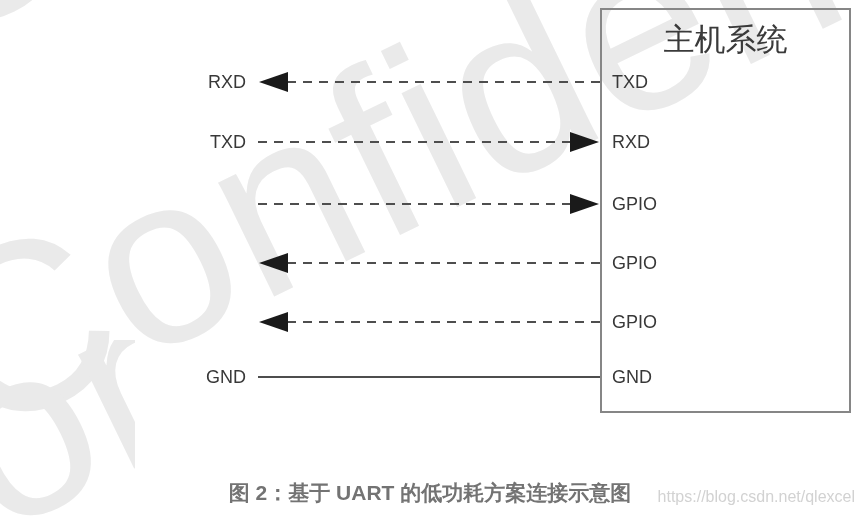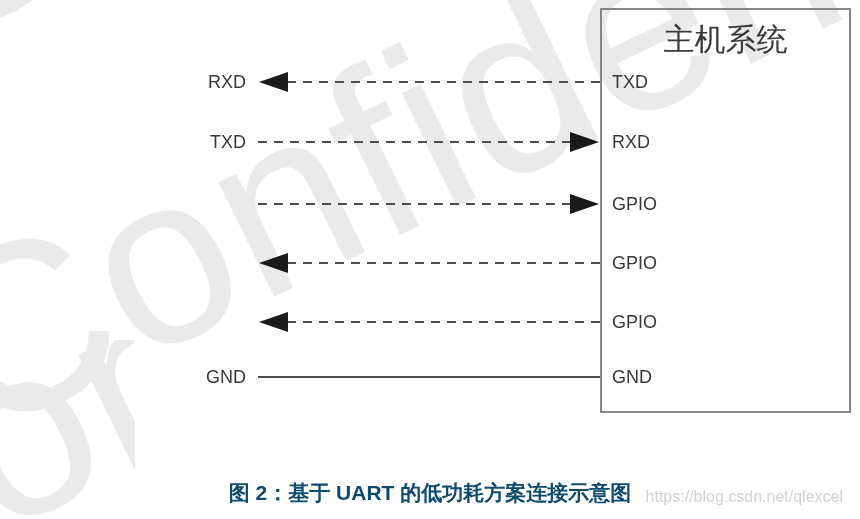--- a/index.html
+++ b/index.html
@@ -58,34 +58,34 @@
   }
   .pin-l { left: 40px;  width: 206px; text-align: right; }
   .pin-r { left: 612px; width: 200px; text-align: left; }
   .wires { z-index: 3; }
   .wires line { stroke: #4e4e4e; stroke-width: 2; }
   .wires line.dashed { stroke-dasharray: 9 7; }
   .wires polygon { fill: #1a1a1a; stroke: none; }
   .url-wm {
     position: absolute;
     top: 488px;
-    right: 17px;
+    right: 5px;
     font-size: 16px;
     color: #d2d2d2;
     z-index: 1;
     white-space: nowrap;
   }
   .caption {
     position: absolute;
     left: 430px;
     top: 479px;
     transform: translateX(-50%);
     font-size: 21px;
     font-weight: bold;
-    color: #0c4a6e;
+    color: #737373;
     z-index: 4;
     white-space: nowrap;
   }
 </style>
 </head>
 <body>
 
 <div class="stage">
 
   <svg class="wm-layer" width="860" height="519" viewBox="0 0 860 519">

